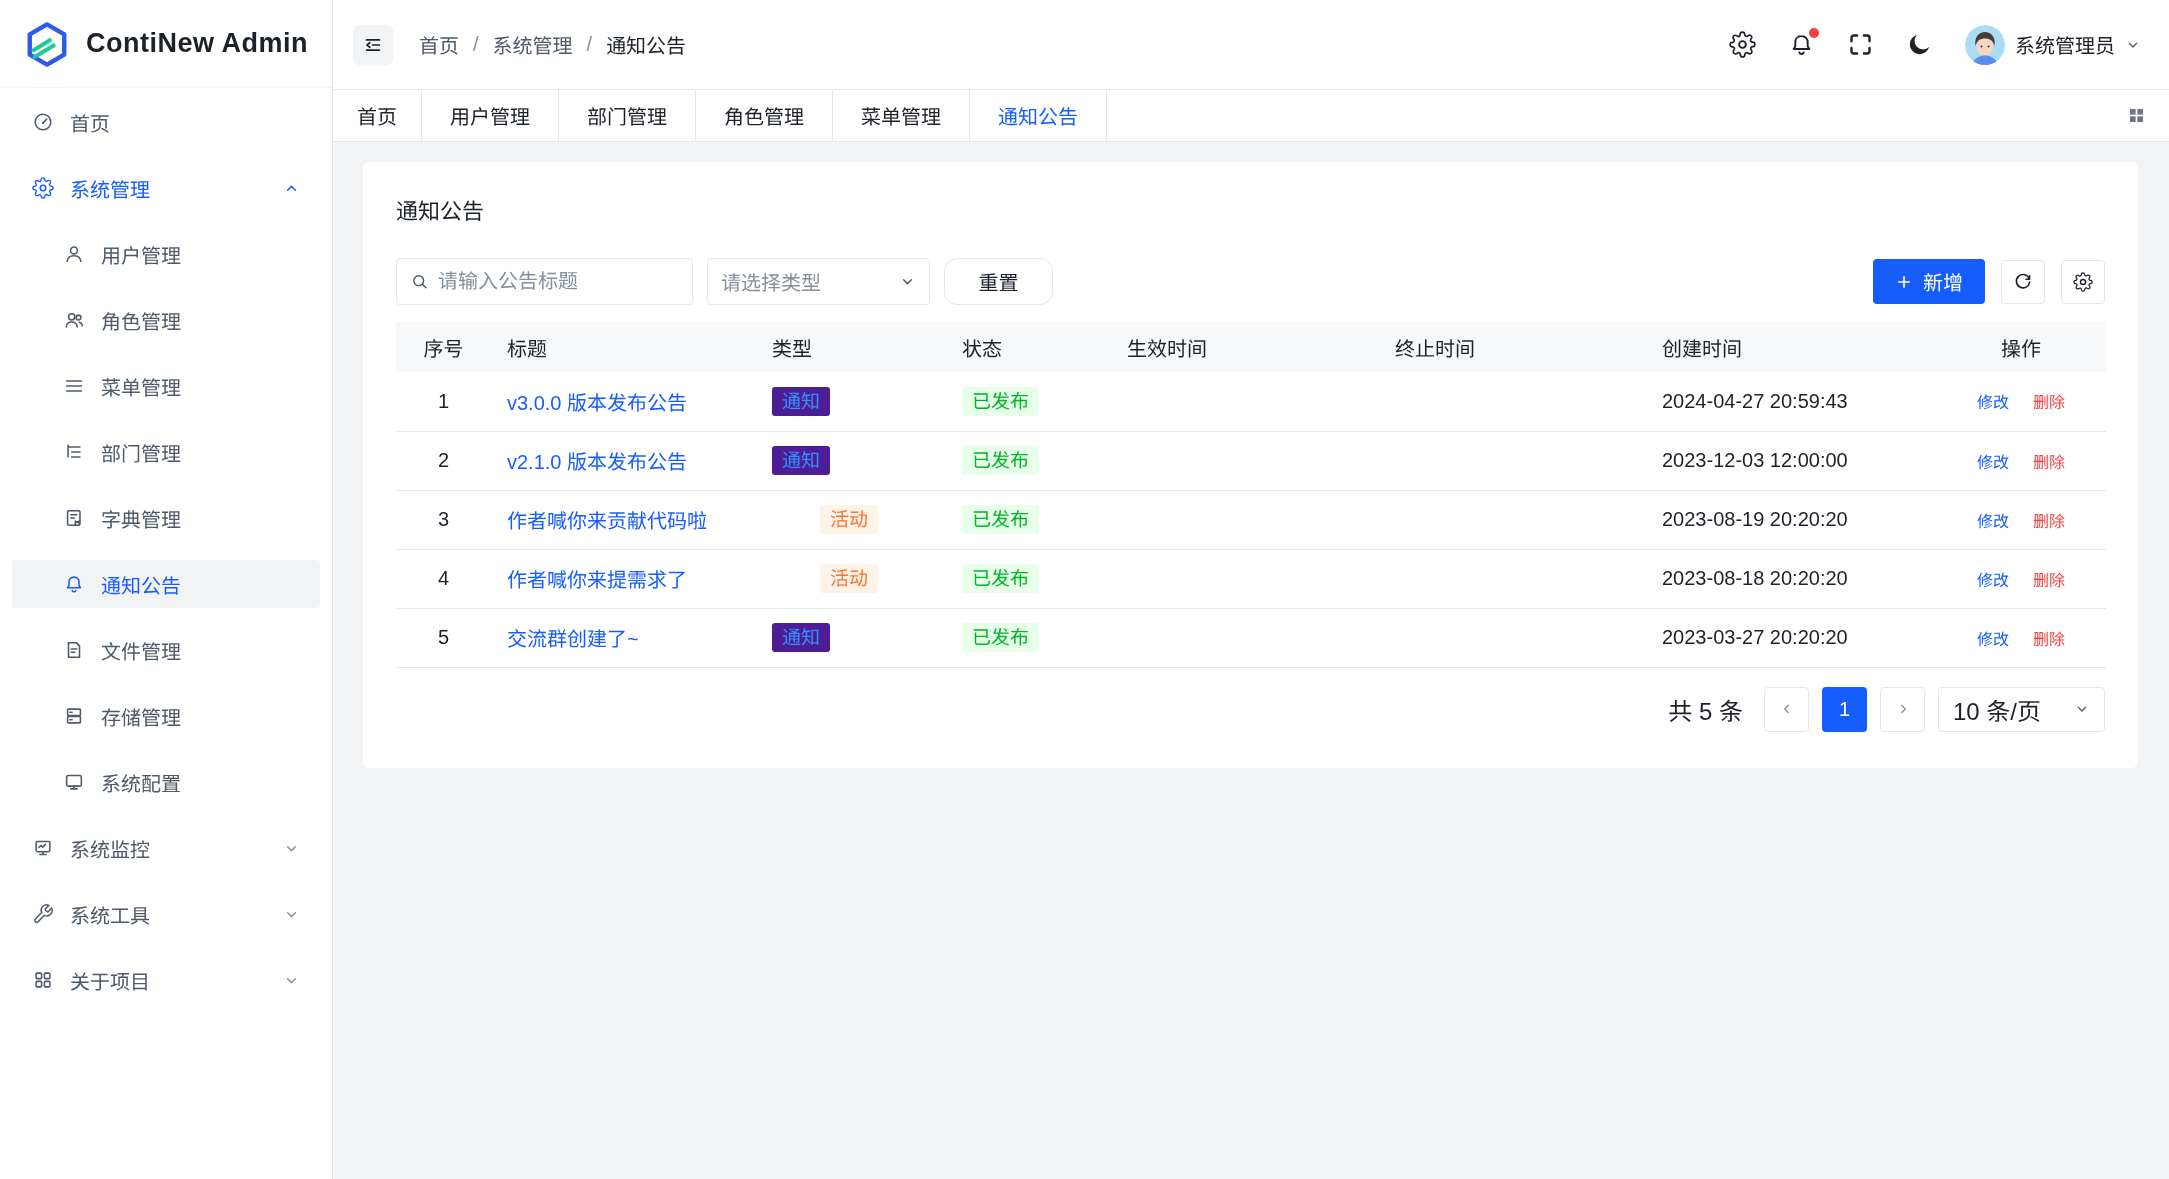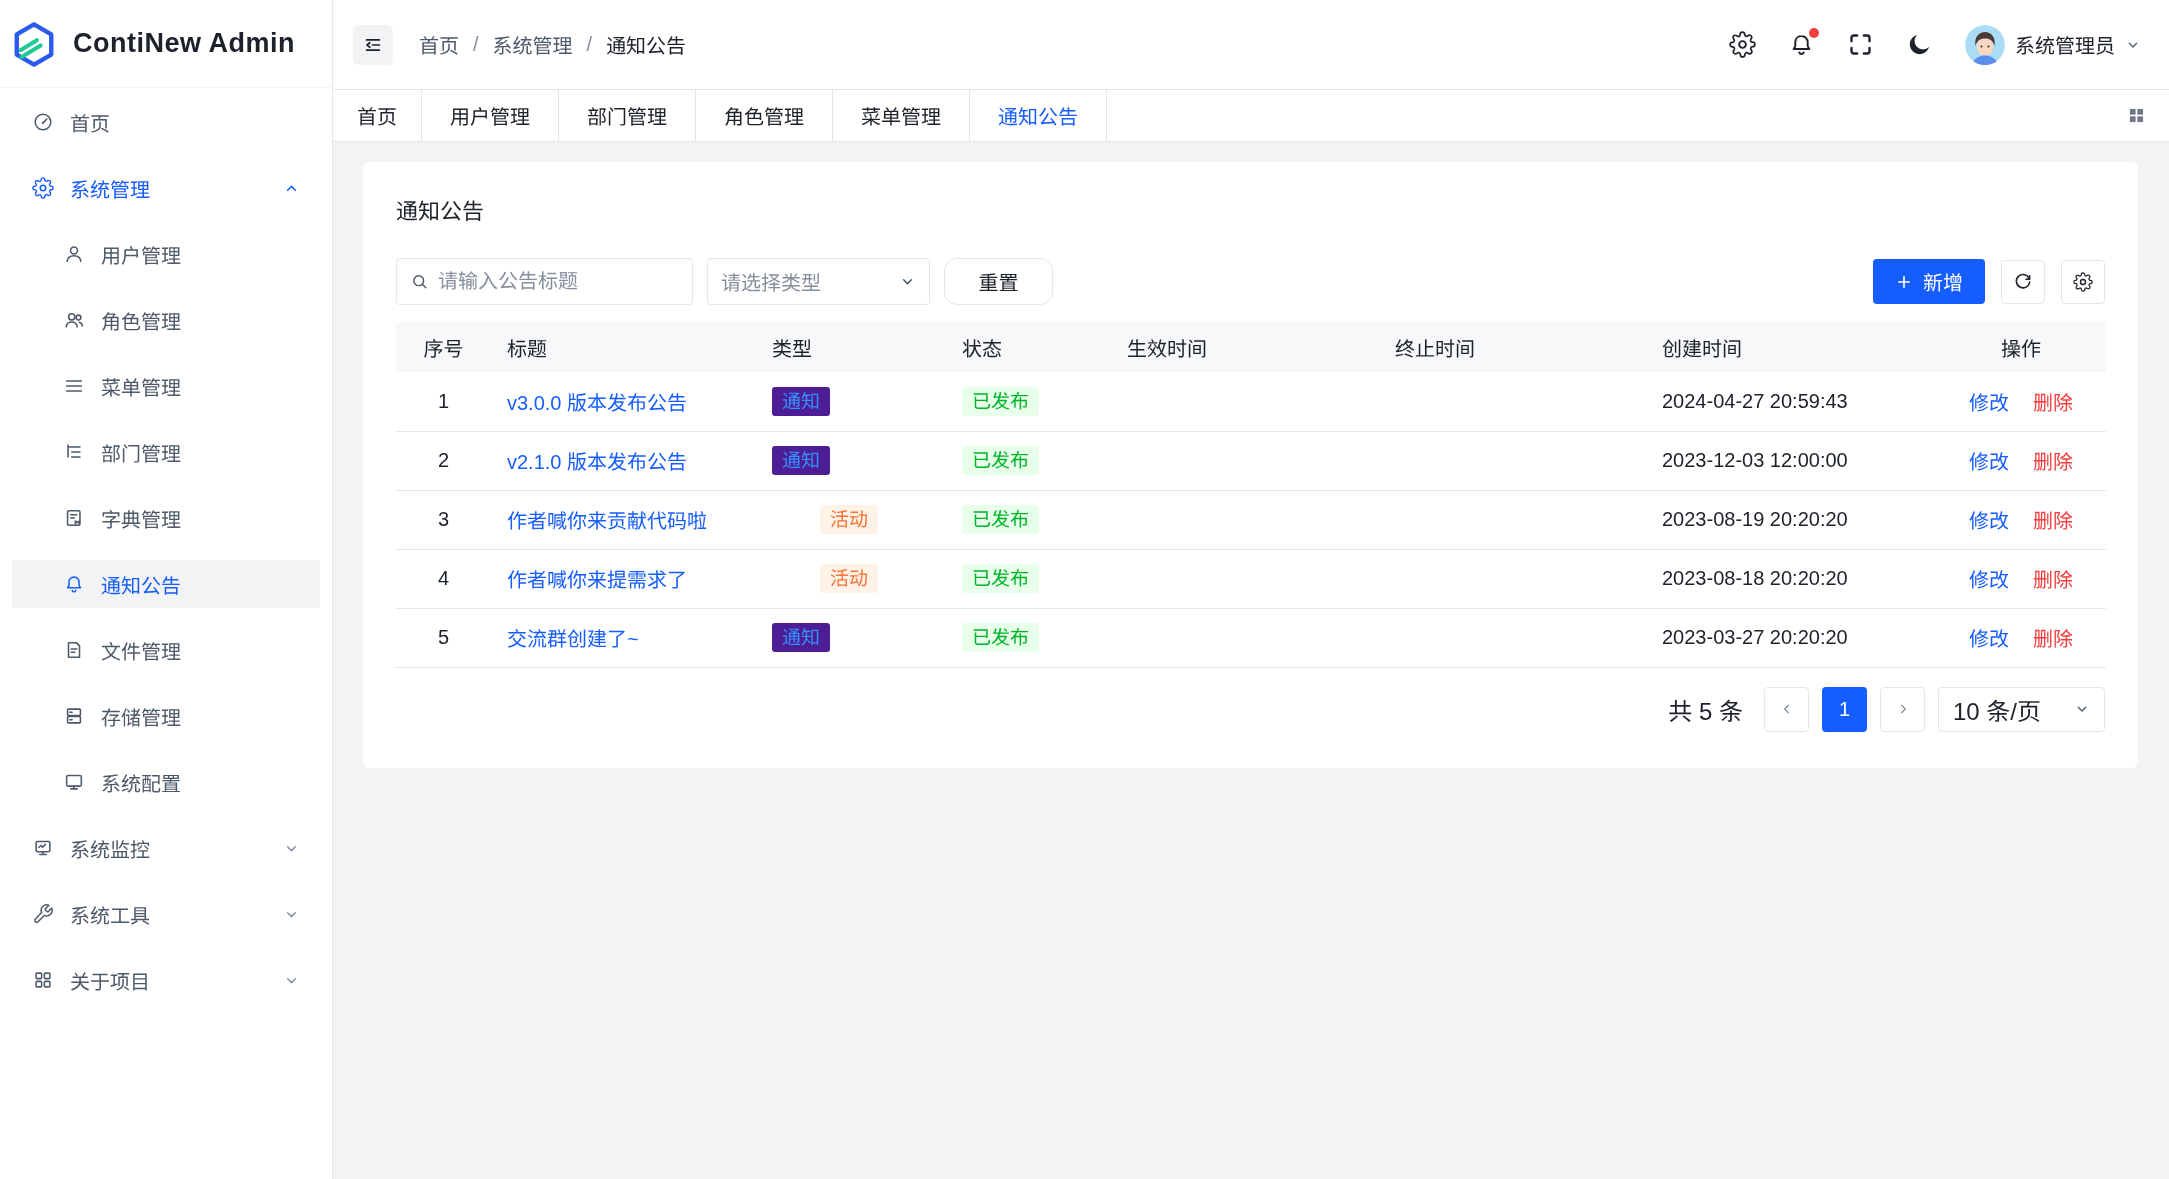--- a/index.html
+++ b/index.html
@@ -3,21 +3,21 @@
 <meta charset="utf-8">
 <style>
   * { margin:0; padding:0; box-sizing:border-box; }
   html,body { width:2169px; height:1179px; overflow:hidden; }
   body { font-family:"Liberation Sans","DejaVu Sans",sans-serif; background:#f2f3f5; color:#1d2129; }
   svg { display:block; }
   .app { display:flex; width:2169px; height:1179px; }
 
   
   .sidebar { width:333px; min-width:333px; background:#fff; border-right:1px solid #e5e6eb; height:100%; }
-  .logo-row { height:88px; display:flex; align-items:center; padding-left:11px; gap:16px; border-bottom:1px solid #f2f3f5; }
+  .logo-row { height:88px; display:flex; align-items:center; padding-left:24px; gap:16px; border-bottom:1px solid #f2f3f5; }
   .logo-title { font-size:27px; font-weight:700; color:#1d2129; letter-spacing:.5px; }
   .menu { padding:10px 12px; }
   .menu-item { height:48px; margin-bottom:18px; border-radius:4px; display:flex; align-items:center; gap:16px; padding:0 20px; font-size:20px; color:#4e5969; cursor:pointer; }
   .menu-item .mi-icon { width:22px; height:22px; color:#4e5969; flex:none; }
   .menu-item.child { padding-left:51px; }
   .menu-item.group-open { color:#165dff; }
   .menu-item.group-open .mi-icon, .menu-item.group-open .mi-chevron { color:#165dff; }
   .menu-item.active { background:#f2f3f5; color:#165dff; }
   .menu-item.active .mi-icon { color:#165dff; }
   .mi-chevron { margin-left:auto; width:17px; height:17px; color:#86909c; }
@@ -69,21 +69,21 @@
 
   table.grid { margin-top:17px; width:100%; border-collapse:collapse; table-layout:fixed; }
   .grid th { height:50px; background:#f7f8fa; font-size:20px; font-weight:500; color:#1d2129; text-align:left; padding:0 16px; }
   .grid td { height:59px; border-bottom:1px solid #e5e6eb; font-size:20px; color:#1d2129; padding:0 16px; background:#fff; }
   .grid th.c-center, .grid td.c-center { text-align:center; }
   .title-link { color:#165dff; cursor:pointer; display:inline-block; max-width:200px; white-space:nowrap; overflow:hidden; vertical-align:middle; }
   .tag { display:inline-block; height:29px; line-height:29px; padding:0 10px; border-radius:3px; font-size:19px; }
   .tag.notice { color:#3491fa; background:#4c1d95; }
   .tag.activity { color:#f77234; background:#fff3e8;margin-left:48px; }
   .tag.published { color:#00b42a; background:#e8ffea; }
-  .op-link { cursor:pointer; font-size:20px; }
+  .op-link { cursor:pointer; font-size:16px; }
   .op-edit { color:#165dff; margin-right:24px; }
   .op-delete { color:#f53f3f; }
 
   .pagination { margin-top:19px; display:flex; align-items:center; justify-content:flex-end; gap:13px; }
   .pg-total { font-size:24px; color:#1d2129; margin-right:8px; }
   .pg-btn { width:45px; height:45px; border:1px solid #e5e6eb; border-radius:4px; background:#fff; display:flex; align-items:center; justify-content:center; color:#86909c; cursor:pointer; }
   .pg-btn svg { width:16px; height:16px; }
   .pg-page { width:45px; height:45px; border-radius:4px; background:#165dff; color:#fff; font-size:20px; display:flex; align-items:center; justify-content:center; cursor:pointer; }
   .pg-size { width:167px; height:45px; border:1px solid #e5e6eb; border-radius:4px; background:#fff; display:flex; align-items:center; padding:0 14px; font-size:24px; color:#1d2129; cursor:pointer; }
   .pg-size .mi-chevron { margin-left:auto; width:16px; height:16px; color:#4e5969; }

